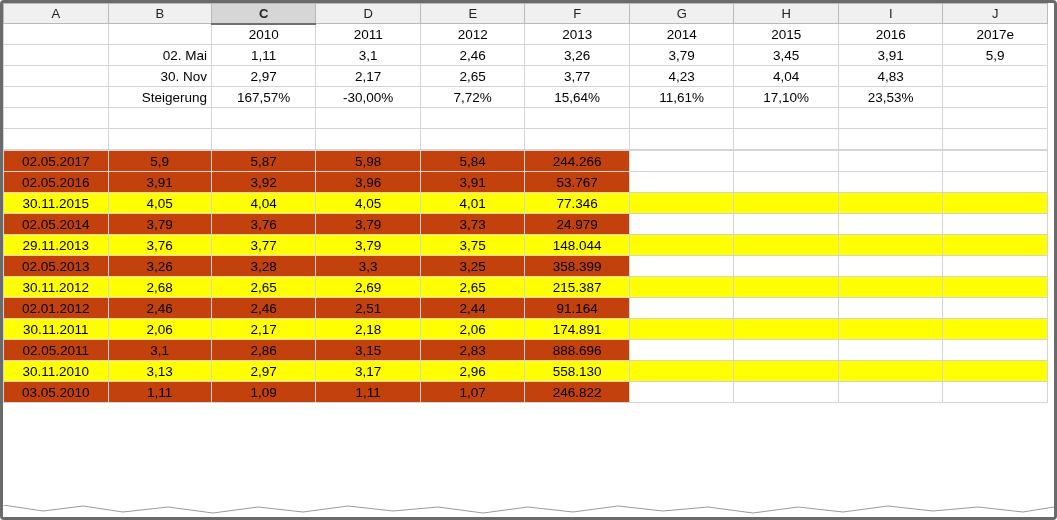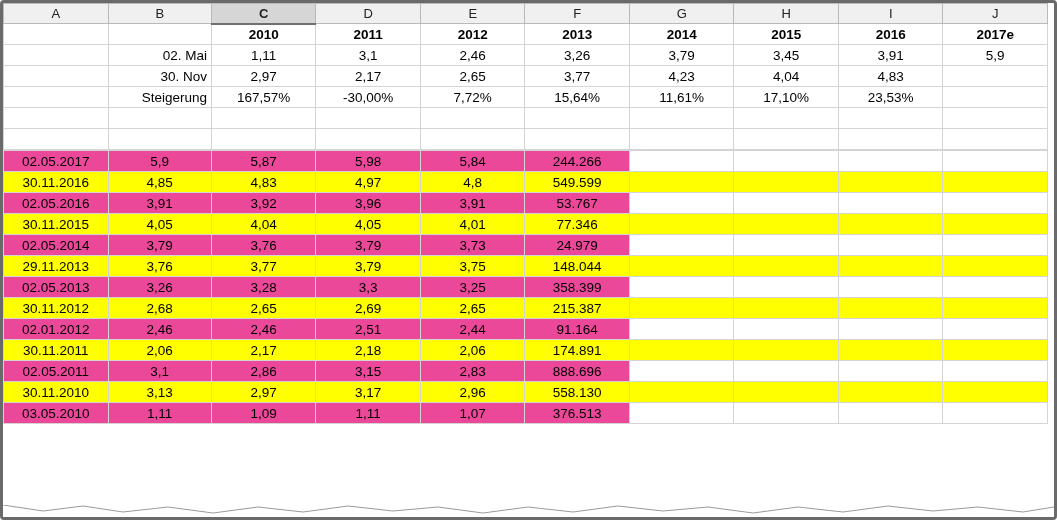--- a/index.html
+++ b/index.html
@@ -46,23 +46,23 @@
     color: #222;
     height: 20px;
   }
   tr.colhead th.sel {
     background: #d6d6d6;
     border-bottom: 2px solid #6f6f6f;
     font-weight: bold;
   }
   .c-center { text-align: center; }
   .c-right { text-align: right; }
-  .bold { font-weight: bold; }
+  .bold { font-weight: normal; }
   .yellow { background: #ffff00; }
-  .greenish { background: #ec4899; margin-left: 12px; }
+  .greenish { background: #c2410c; margin-left: 12px; }
   .white { background: #ffffff; }
   
   .torn {
     position: absolute;
     left: 0;
     bottom: 0;
     width: 100%;
     height: 12px;
     background: #ffffff;
   }
@@ -199,32 +199,20 @@
           <td class="greenish c-center">5,87</td>
           <td class="greenish c-center">5,98</td>
           <td class="greenish c-center">5,84</td>
           <td class="greenish c-center">244.266</td>
           <td class="white"></td>
           <td class="white"></td>
           <td class="white"></td>
           <td class="white"></td>
         </tr>
         <tr>
-          <td class="yellow c-center">30.11.2016</td>
-          <td class="yellow c-center">4,85</td>
-          <td class="yellow c-center">4,83</td>
-          <td class="yellow c-center">4,97</td>
-          <td class="yellow c-center">4,8</td>
-          <td class="yellow c-center">549.599</td>
-          <td class="yellow"></td>
-          <td class="yellow"></td>
-          <td class="yellow"></td>
-          <td class="yellow"></td>
-        </tr>
-        <tr>
           <td class="greenish c-center">02.05.2016</td>
           <td class="greenish c-center">3,91</td>
           <td class="greenish c-center">3,92</td>
           <td class="greenish c-center">3,96</td>
           <td class="greenish c-center">3,91</td>
           <td class="greenish c-center">53.767</td>
           <td class="white"></td>
           <td class="white"></td>
           <td class="white"></td>
           <td class="white"></td>
@@ -336,21 +324,21 @@
           <td class="yellow"></td>
           <td class="yellow"></td>
           <td class="yellow"></td>
         </tr>
         <tr>
           <td class="greenish c-center">03.05.2010</td>
           <td class="greenish c-center">1,11</td>
           <td class="greenish c-center">1,09</td>
           <td class="greenish c-center">1,11</td>
           <td class="greenish c-center">1,07</td>
-          <td class="greenish c-center">376.513</td>
+          <td class="greenish c-center">246.822</td>
           <td class="white"></td>
           <td class="white"></td>
           <td class="white"></td>
           <td class="white"></td>
         </tr>
       </tbody>
   </table>
 
   <div class="torn">
     <svg width="1051" height="12" viewBox="0 0 1051 12" preserveAspectRatio="none">

